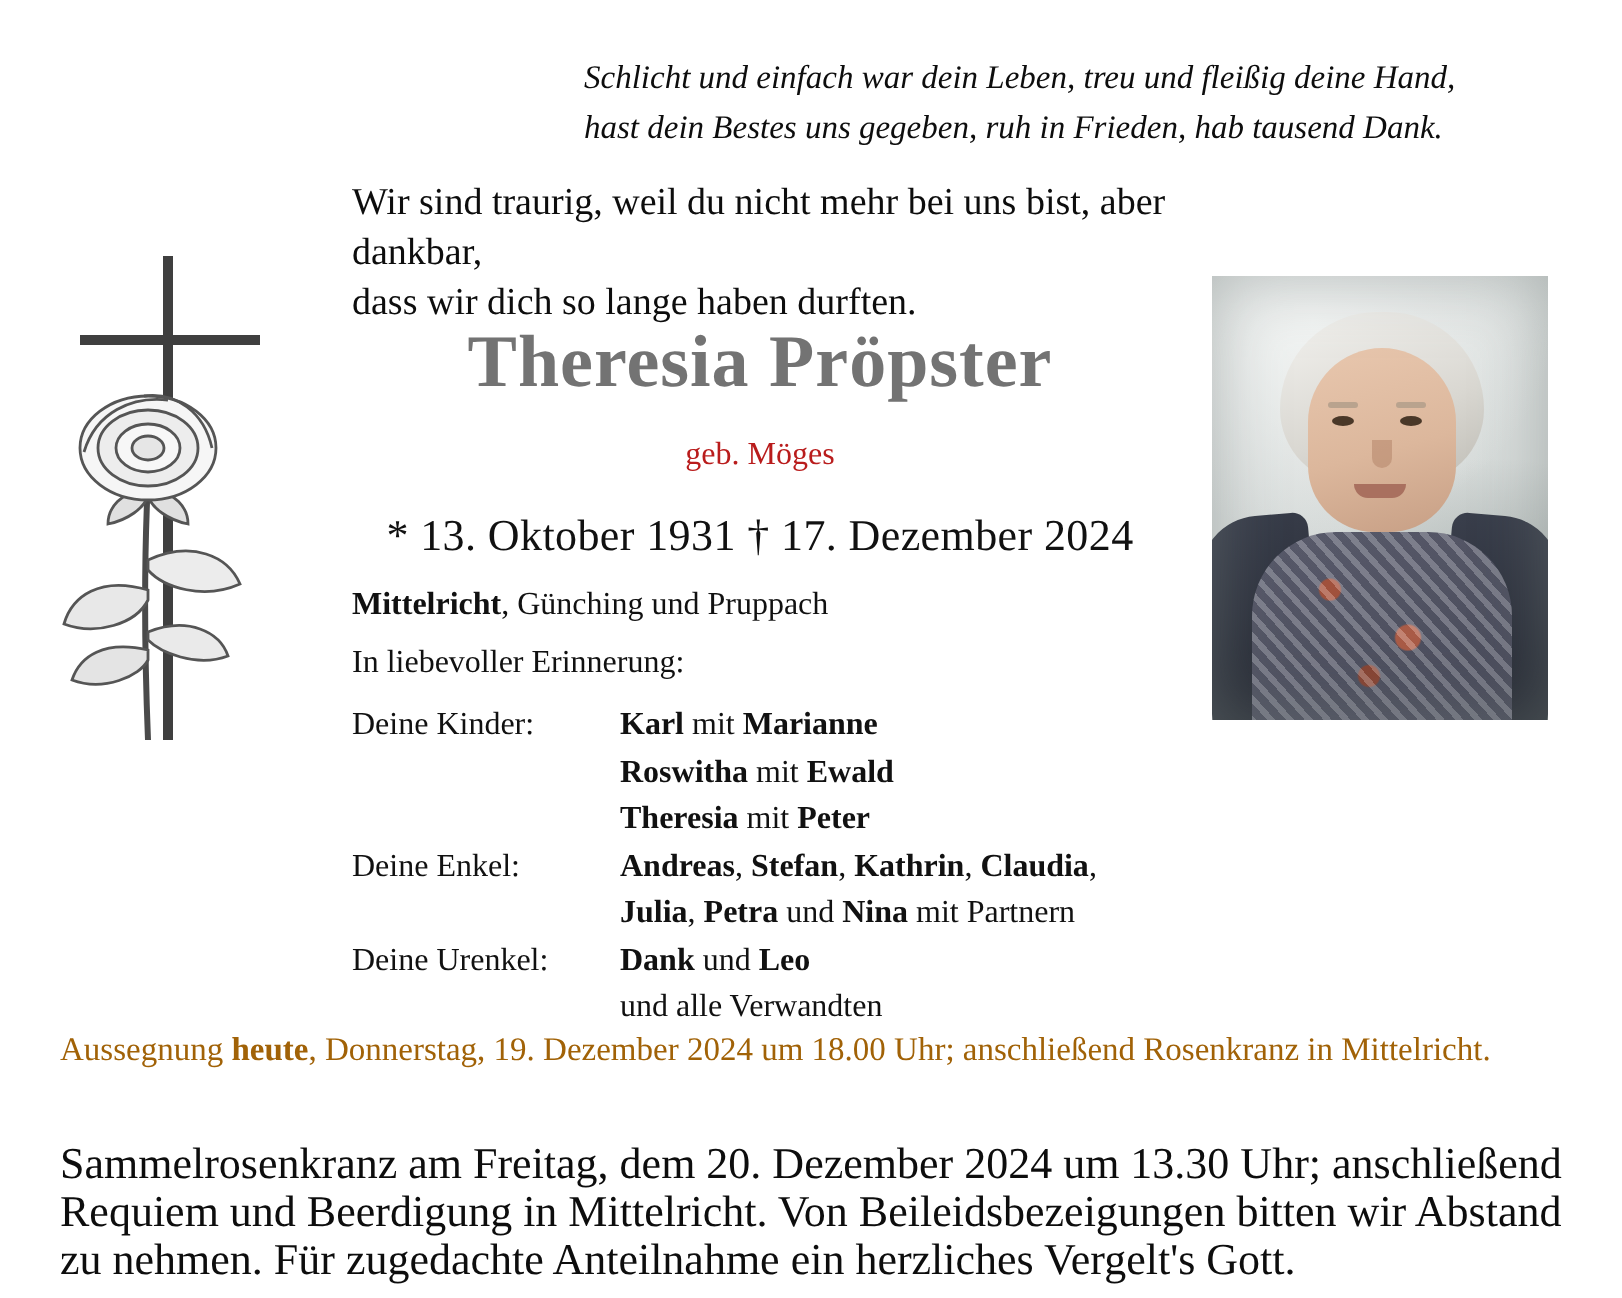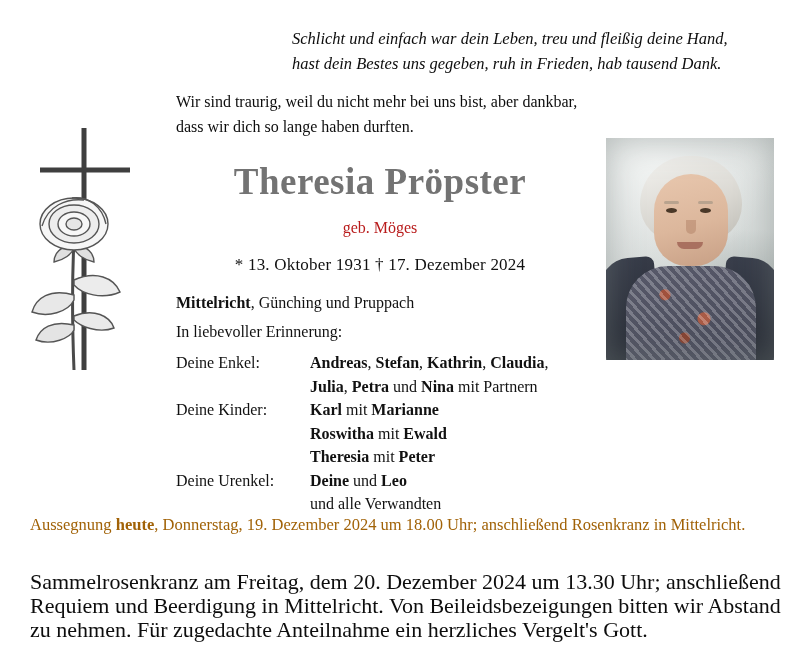--- a/index.html
+++ b/index.html
@@ -33,21 +33,21 @@
     color: #0d0d0d;
   }
   .verse div { white-space: nowrap; }
 
   
   .intro {
     position: absolute;
     left: 176px;
     top: 89px;
     width: 430px;
-    font-size: 16px;
+    font-size: 19px;
     line-height: 25px;
     color: #0d0d0d;
   }
 
   
   .name {
     position: absolute;
     left: 160px;
     top: 160px;
     width: 440px;
@@ -65,21 +65,21 @@
     text-align: center;
     font-size: 16px;
     color: #b91c1c;
   }
   .dates {
     position: absolute;
     left: 160px;
     top: 255px;
     width: 440px;
     text-align: center;
-    font-size: 17px;
+    font-size: 22px;
     color: #111111;
     letter-spacing: 0.2px;
   }
 
   
   .places {
     position: absolute;
     left: 176px;
     top: 294px;
     font-size: 16px;
@@ -312,38 +312,38 @@
   <div class="dates">* 13. Oktober 1931   † 17. Dezember 2024</div>
 
   <div class="places">
     <b>Mittelricht</b><span>, Günching und Pruppach</span>
   </div>
 
   <div class="memory">In liebevoller Erinnerung:</div>
 
   <div class="family" id="family-block">
       <div class="row">
-        <div class="label">Deine Enkel:</div>
-        <div class="vals">
-          <div class="ln"><b>Andreas</b><span>, </span><b>Stefan</b><span>, </span><b>Kathrin</b><span>, </span><b>Claudia</b><span>,</span></div>
-          <div class="ln"><b>Julia</b><span>, </span><b>Petra</b><span> und </span><b>Nina</b><span> mit Partnern</span></div>
-        </div>
-      </div>
-      <div class="row">
         <div class="label">Deine Kinder:</div>
         <div class="vals">
           <div class="ln"><b>Karl</b><span> mit </span><b>Marianne</b></div>
           <div class="ln"><b>Roswitha</b><span> mit </span><b>Ewald</b></div>
           <div class="ln"><b>Theresia</b><span> mit </span><b>Peter</b></div>
         </div>
       </div>
       <div class="row">
+        <div class="label">Deine Enkel:</div>
+        <div class="vals">
+          <div class="ln"><b>Andreas</b><span>, </span><b>Stefan</b><span>, </span><b>Kathrin</b><span>, </span><b>Claudia</b><span>,</span></div>
+          <div class="ln"><b>Julia</b><span>, </span><b>Petra</b><span> und </span><b>Nina</b><span> mit Partnern</span></div>
+        </div>
+      </div>
+      <div class="row">
         <div class="label">Deine Urenkel:</div>
         <div class="vals">
-          <div class="ln"><b>Deine</b><span> und </span><b>Leo</b></div>
+          <div class="ln"><b>Dank</b><span> und </span><b>Leo</b></div>
           <div class="ln"><span>und alle Verwandten</span></div>
         </div>
       </div>
     </div>
 
   <div class="para1" id="para-1"><span>Aussegnung </span><b>heute</b><span>, Donnerstag, 19. Dezember 2024 um 18.00 Uhr; anschließend Rosenkranz in Mittelricht.</span></div>
   <div class="para2" id="para-2"><span>Sammelrosenkranz am Freitag, dem 20. Dezember 2024 um 13.30 Uhr; anschließend Requiem und Beerdigung in Mittelricht. Von Beileidsbezeigungen bitten wir Abstand zu nehmen. Für zugedachte Anteilnahme ein herzliches Vergelt's Gott.</span></div>
 
 </div>
 

